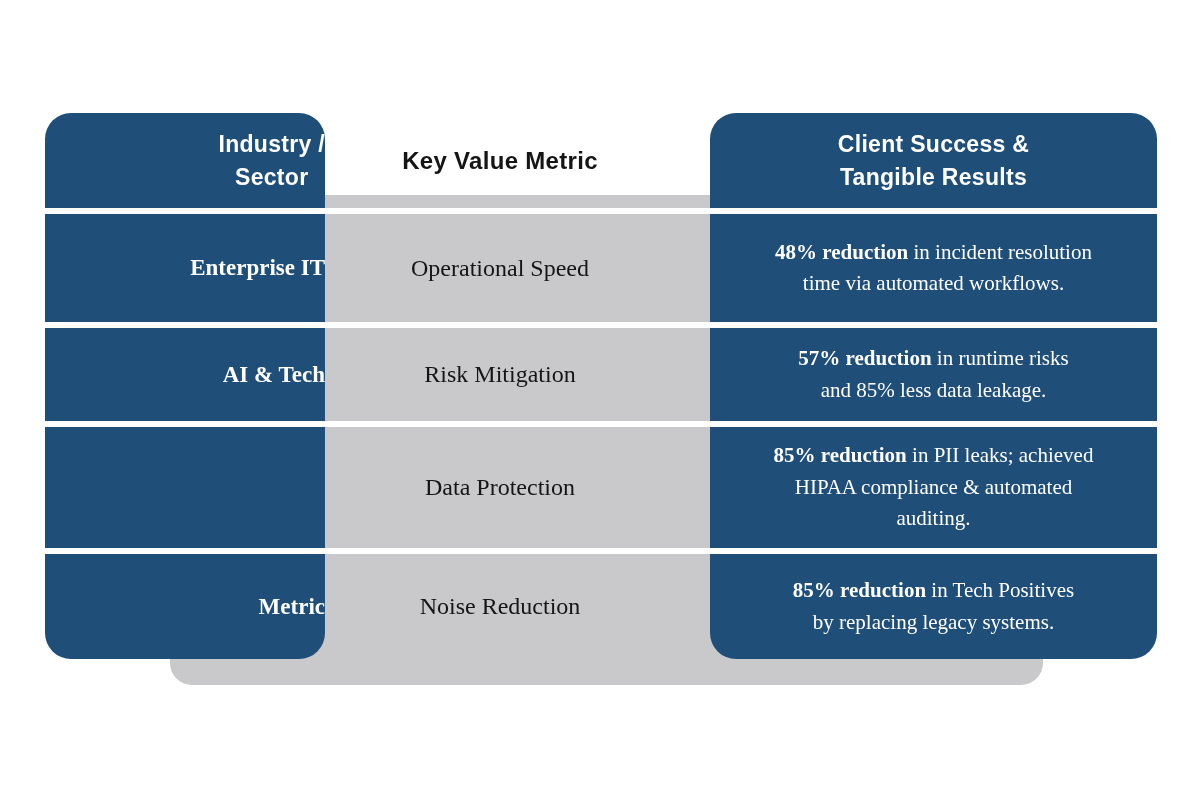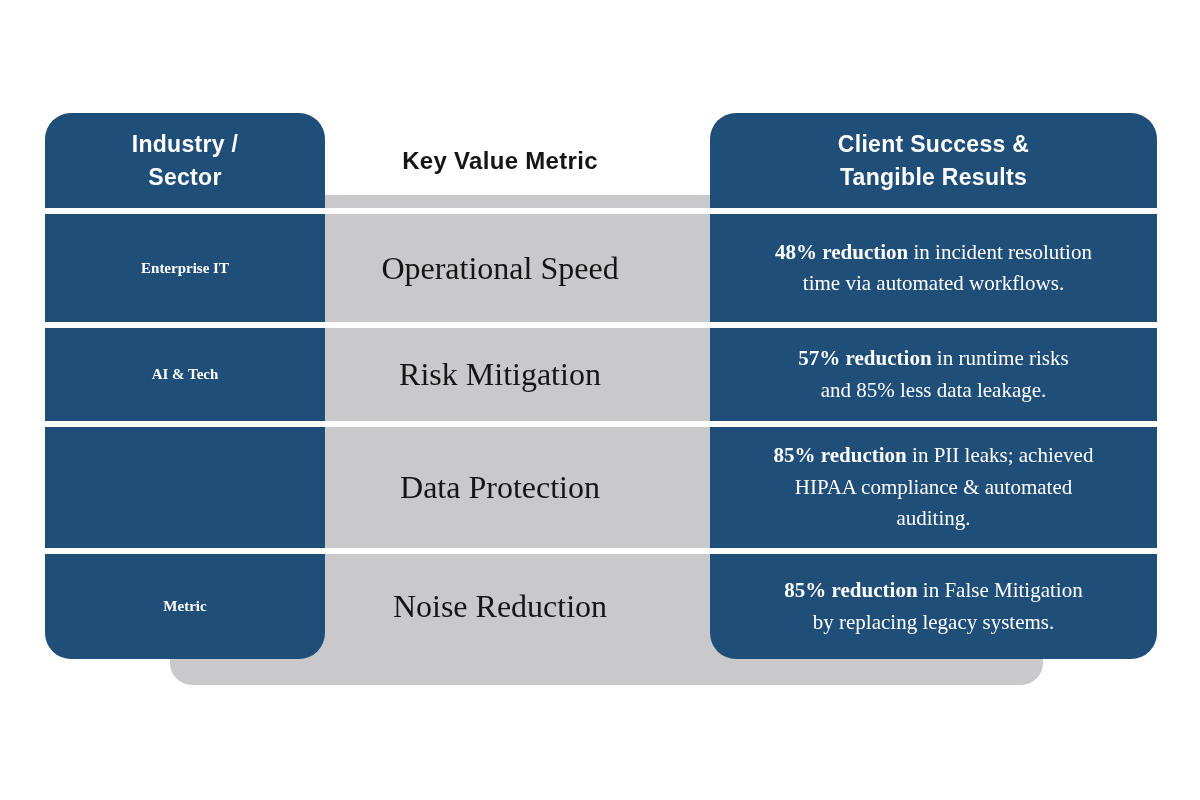--- a/index.html
+++ b/index.html
@@ -30,21 +30,21 @@
 
   
   .divider { left: 45px; width: 1112px; height: 6px; background: #ffffff; }
   .d1 { top: 208px; } .d2 { top: 322px; } .d3 { top: 421px; } .d4 { top: 548px; }
 
   
   .cell {
     display: flex; align-items: center; justify-content: center;
     text-align: center;
   }
-  .c-left  { left: 45px;  width: 280px; }
+  .c-left  { left: 45px;  width: 280px; justify-content: flex-end; }
   .c-mid   { left: 338px; width: 324px; }
   .c-right { left: 710px; width: 447px; text-align: center; }
   .rhead { top: 113px; height: 95px; }
   .r1 { top: 214px; height: 108px; }
   .r2 { top: 328px; height: 93px; }
   .r3 { top: 427px; height: 121px; }
   .r4 { top: 554px; height: 105px; }
 
   .hdr {
     font-weight: bold;
@@ -52,25 +52,25 @@
     line-height: 1.4;
     letter-spacing: 0.3px;
   }
   .hdr-light { color: var(--text-light, #ffffff); font-size: 23px; }
   .hdr-dark  { color: var(--text-dark, #151515);  font-size: 24px; }
 
   .serif { font-family: "Liberation Serif", serif; }
   .industry-label {
     color: var(--text-light, #ffffff);
     font-weight: bold;
-    font-size: 15px;
+    font-size: 23px;
   }
   .metric-label {
     color: var(--text-dark, #151515);
-    font-size: 32px;
+    font-size: 24px;
   }
   .result-text {
     color: var(--text-light, #ffffff);
     font-size: 21px;
     line-height: 1.5;
     white-space: pre-line;
     padding: 0 10px;
   }
   .result-text .lead { font-weight: bold; }
 </style>
@@ -127,21 +127,21 @@
 auditing.</span></div>
   </div>
 
   <div class="abs cell c-left r4">
     <div class="serif industry-label">Metric</div>
   </div>
   <div class="abs cell c-mid r4">
     <div class="serif metric-label">Noise Reduction</div>
   </div>
   <div class="abs cell c-right r4">
-    <div class="serif result-text"><span class="lead">85% reduction</span><span> in False Mitigation
+    <div class="serif result-text"><span class="lead">85% reduction</span><span> in Tech Positives
 by replacing legacy systems.</span></div>
   </div>
 
   <div class="abs divider d1"></div>
   <div class="abs divider d2"></div>
   <div class="abs divider d3"></div>
   <div class="abs divider d4"></div>
 
 </div>
 

